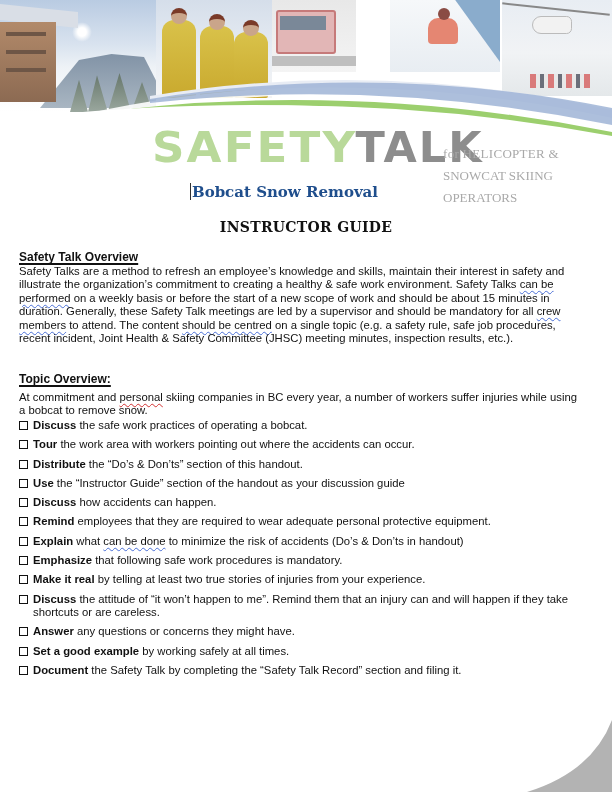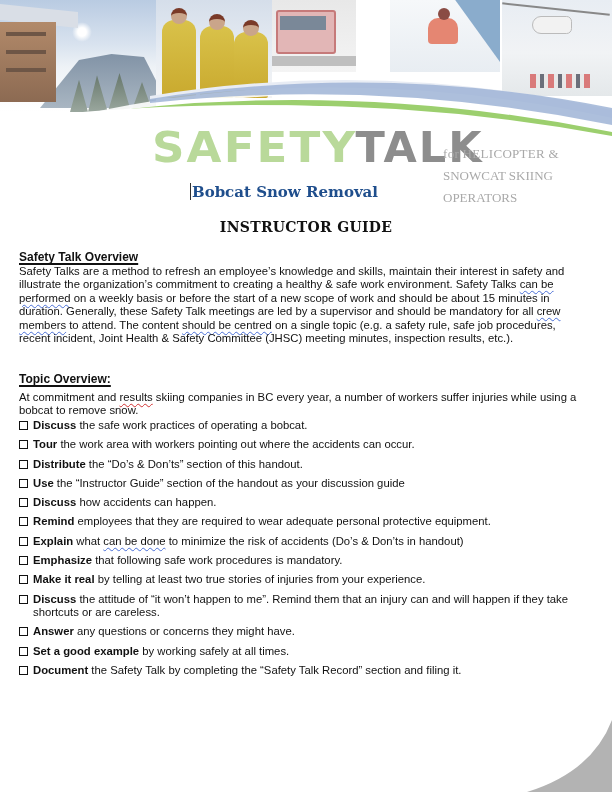--- a/index.html
+++ b/index.html
@@ -131,21 +131,21 @@
 <div class="doc-title"><span class="cursor"></span><span>Bobcat Snow Removal</span></div>
 <div class="doc-sub">INSTRUCTOR GUIDE</div>
 
 <div class="section s1">
   <h2>Safety Talk Overview</h2>
   <p><span>Safety Talks are a method to refresh an employee’s knowledge and skills, maintain their interest in safety and illustrate the organization’s commitment to creating a healthy &amp; safe work environment. Safety Talks </span><span class="sq">can be performed</span><span> on a weekly basis or before the start of a new scope of work and should be about 15 minutes in duration. Generally, these Safety Talk meetings are led by a supervisor and should be mandatory for all </span><span class="sq">crew members</span><span> to attend. The content </span><span class="sq">should be centred</span><span> on a single topic (e.g. a safety rule, safe job procedures, recent incident, Joint Health &amp; Safety Committee (JHSC) meeting minutes, inspection results, etc.).</span></p>
 </div>
 
 <div class="section s2">
   <h2>Topic Overview:</h2>
-  <p style="margin-top:4px;"><span>At commitment and </span><span class="sq-red">results</span><span> skiing companies in BC every year, a number of workers suffer injuries while using a bobcat to remove snow.</span></p>
+  <p style="margin-top:4px;"><span>At commitment and </span><span class="sq-red">personal</span><span> skiing companies in BC every year, a number of workers suffer injuries while using a bobcat to remove snow.</span></p>
 </div>
 
 <div class="section s3">
   <ul class="checklist" id="checklist">
       <li><span class="box"></span><b>Discuss</b><span> the safe work practices of operating a bobcat.</span></li>
       <li><span class="box"></span><b>Tour</b><span> the work area with workers pointing out where the accidents can occur.</span></li>
       <li><span class="box"></span><b>Distribute</b><span> the “Do’s &amp; Don’ts” section of this handout.</span></li>
       <li><span class="box"></span><b>Use</b><span> the “Instructor Guide” section of the handout as your discussion guide</span></li>
       <li><span class="box"></span><b>Discuss</b><span> how accidents can happen.</span></li>
       <li><span class="box"></span><b>Remind</b><span> employees that they are required to wear adequate personal protective equipment.</span></li>

